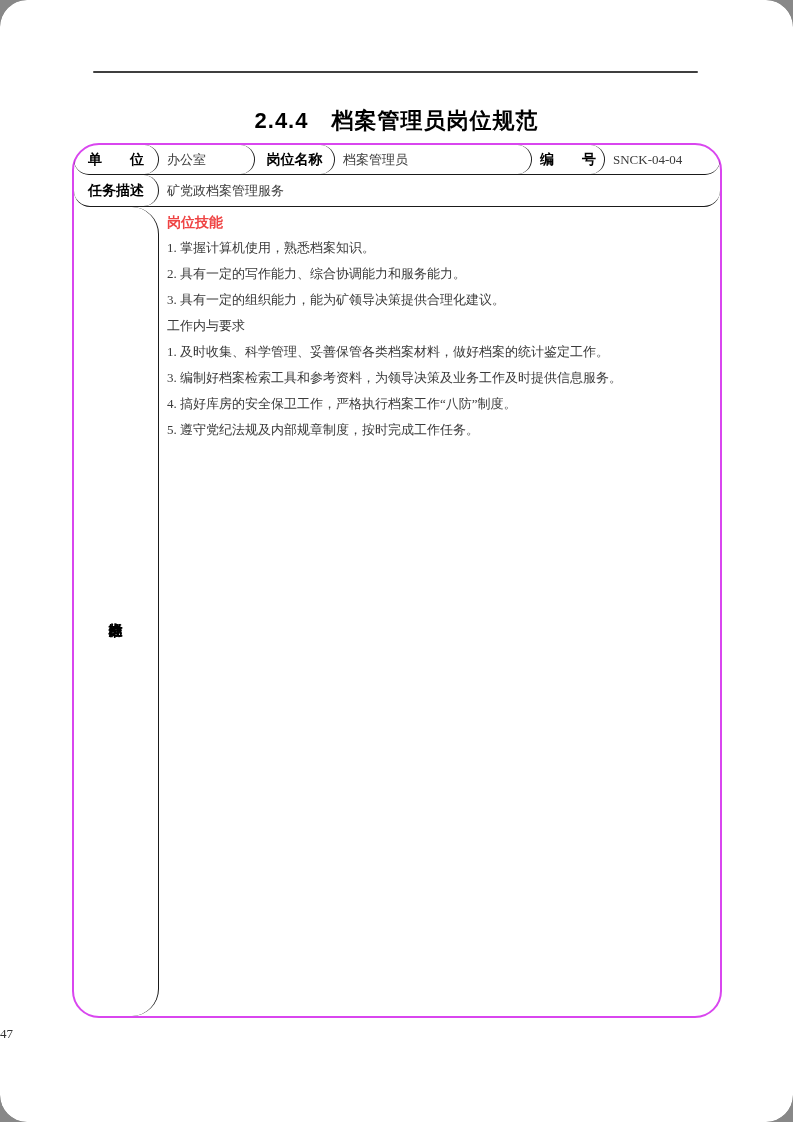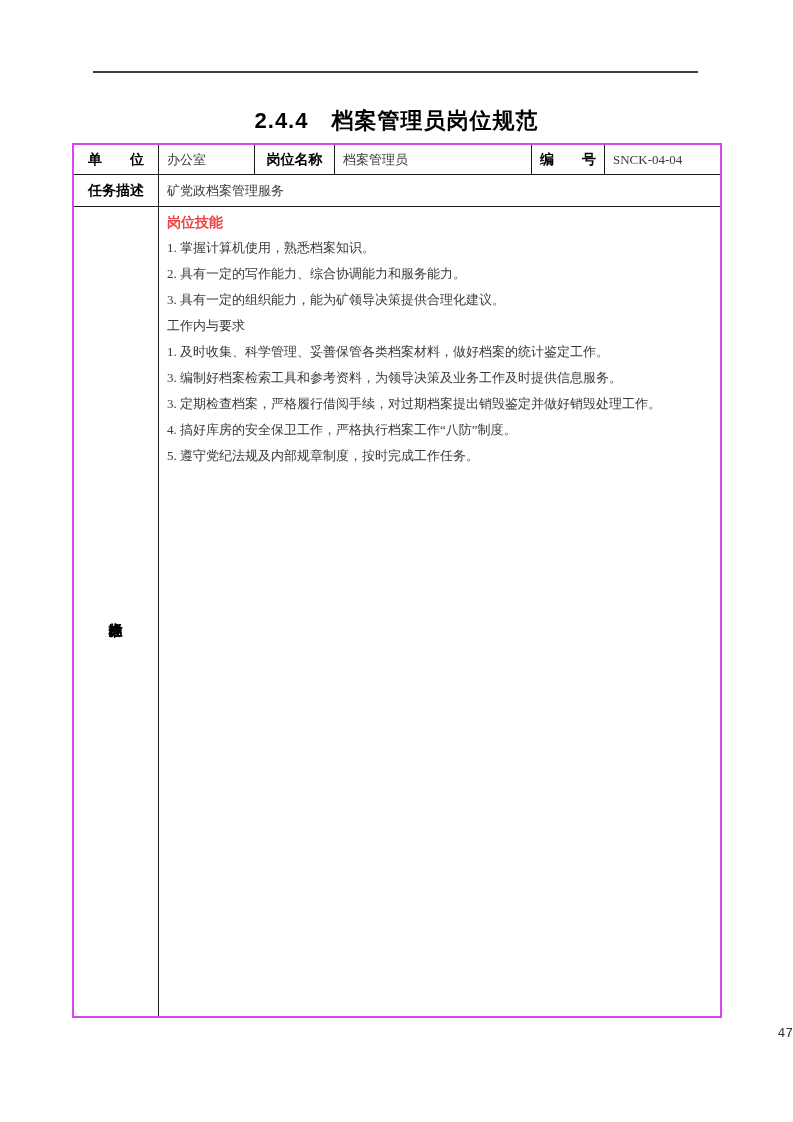--- a/index.html
+++ b/index.html
@@ -1,15 +1,15 @@
 <!DOCTYPE html>
 <html><head>
 <meta charset="utf-8">
 <style>
-  * { margin: 0; padding: 0; box-sizing: border-box; }
+  * { margin: 0; padding: 0; box-sizing: border-box; border-radius: 27px; }
   html, body { background: #888; }
   .page {
     position: relative;
     width: 793px;
     height: 1122px;
     margin: 0 auto;
     background: #ffffff;
     font-family: "Liberation Serif", serif;
     overflow: hidden;
   }
@@ -96,24 +96,23 @@
     font-family: Liberation Sans, sans-serif;
     font-weight: bold;
     color: #ef4444;
     font-size: 14px;
   }
   .page-number {
     position: absolute;
     left: 0;
     top: 1026px;
     width: 100%;
-    text-align: right;
+    text-align: left;
     font-size: 13px;
     color: #333333;
-    font-family: Liberation Mono, monospace;
   }
 </style>
 </head>
 <body>
 
 <div class="page">
 
   <div class="header-rule"></div>
 
   <div class="doc-title">2.4.4　档案管理员岗位规范</div>
@@ -140,21 +139,20 @@
         <span class="vtext">岗位标准</span>
       </div>
       <div class="cell content last">
         <div class="line heading">岗位技能</div>
         <div class="line">1. 掌握计算机使用，熟悉档案知识。</div>
         <div class="line">2. 具有一定的写作能力、综合协调能力和服务能力。</div>
         <div class="line">3. 具有一定的组织能力，能为矿领导决策提供合理化建议。</div>
         <div class="line">工作内与要求</div>
         <div class="line">1. 及时收集、科学管理、妥善保管各类档案材料，做好档案的统计鉴定工作。</div>
         <div class="line">3. 编制好档案检索工具和参考资料，为领导决策及业务工作及时提供信息服务。</div>
-        <div class="line">3. 定期检查档案，严格履行借阅手续，对过期档案提出销毁鉴定并做好销毁处理工作。</div>
         <div class="line">4. 搞好库房的安全保卫工作，严格执行档案工作“八防”制度。</div>
         <div class="line">5. 遵守党纪法规及内部规章制度，按时完成工作任务。</div>
       </div>
     </div>
 
   </div>
 
   <div class="page-number">47</div>
 
 </div>

